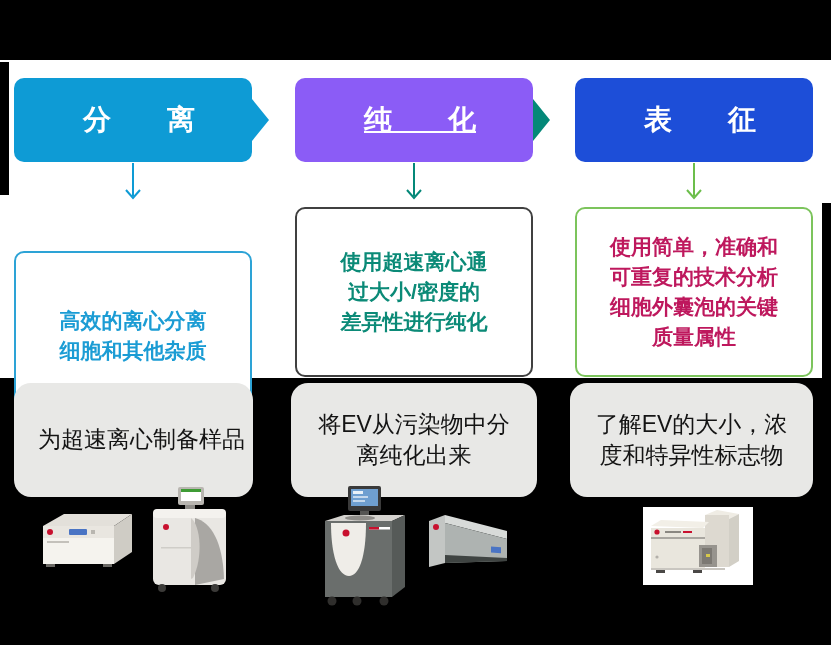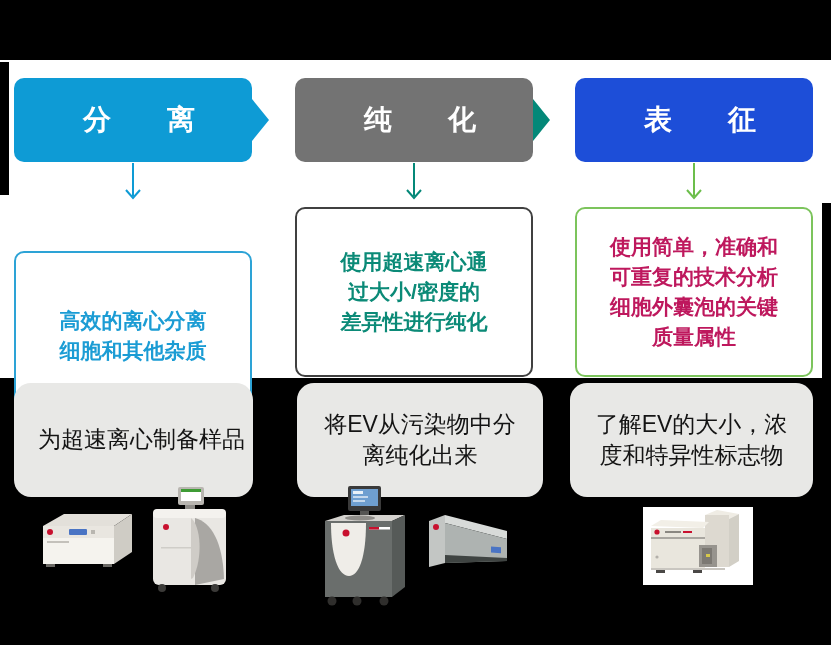--- a/index.html
+++ b/index.html
@@ -11,41 +11,41 @@
   .artifact-left{left:0;top:62px;width:9px;height:133px;}
   .artifact-right{left:822px;top:203px;width:9px;height:175px;}
 
   .column{position:absolute;top:0;height:645px;width:238px;}
   .col-0{left:14px;}  .col-1{left:295px;}  .col-2{left:575px;}
 
   .header{position:absolute;top:78px;left:0;width:238px;height:84px;border-radius:10px;
           display:flex;align-items:center;justify-content:center;
           color:#fff;font-size:28px;font-weight:bold;white-space:pre;padding-left:12px;}
   .col-0 .header{background:#0e9bd5;}
-  .col-1 .header{background:#737373;}
+  .col-1 .header{background:#8b5cf6;text-decoration:underline;}
   .col-2 .header{background:#1d4ed8;}
   .header.tail::after{content:"";position:absolute;left:100%;top:50%;margin-top:-21px;
           border-top:21px solid transparent;border-bottom:21px solid transparent;}
   .col-0 .header.tail::after{border-left:17px solid #0e9bd5;}
   .col-1 .header.tail::after{border-left:17px solid #048878;}
 
   .down-arrow{position:absolute;top:163px;left:50%;transform:translateX(-50%);display:block;}
 
   .desc-box{position:absolute;top:207px;left:0;width:238px;height:170px;border-radius:10px;
           background:#fff;display:flex;align-items:center;justify-content:center;text-align:center;
           font-size:21px;font-weight:bold;line-height:1.42;white-space:pre-line;padding:6px;}
   .col-0 .desc-box{border:2px solid #2da3d6;color:#1b9cd4;margin-top:44px;}
   .col-1 .desc-box{border:2px solid #404040;color:#0b8a77;}
   .col-2 .desc-box{border:2px solid #7cc45c;color:#be185d;}
 
   .caption-box{position:absolute;top:383px;height:114px;border-radius:17px;background:#e8e8e6;
           display:flex;align-items:center;justify-content:center;text-align:center;
           color:#141414;font-size:23px;font-weight:500;line-height:1.35;white-space:pre-line;padding:4px;}
   .col-0 .caption-box{left:0;width:239px;padding-left:20px;}
-  .col-1 .caption-box{left:-4px;width:246px;margin-left:6px;}
+  .col-1 .caption-box{left:-4px;width:246px;}
   .col-2 .caption-box{left:-5px;width:243px;}
 
   .instr{position:absolute;}
 </style>
 </head>
 <body>
 
 <div class="page">
   <div class="canvas"></div>
   <div class="artifact artifact-left"></div>

